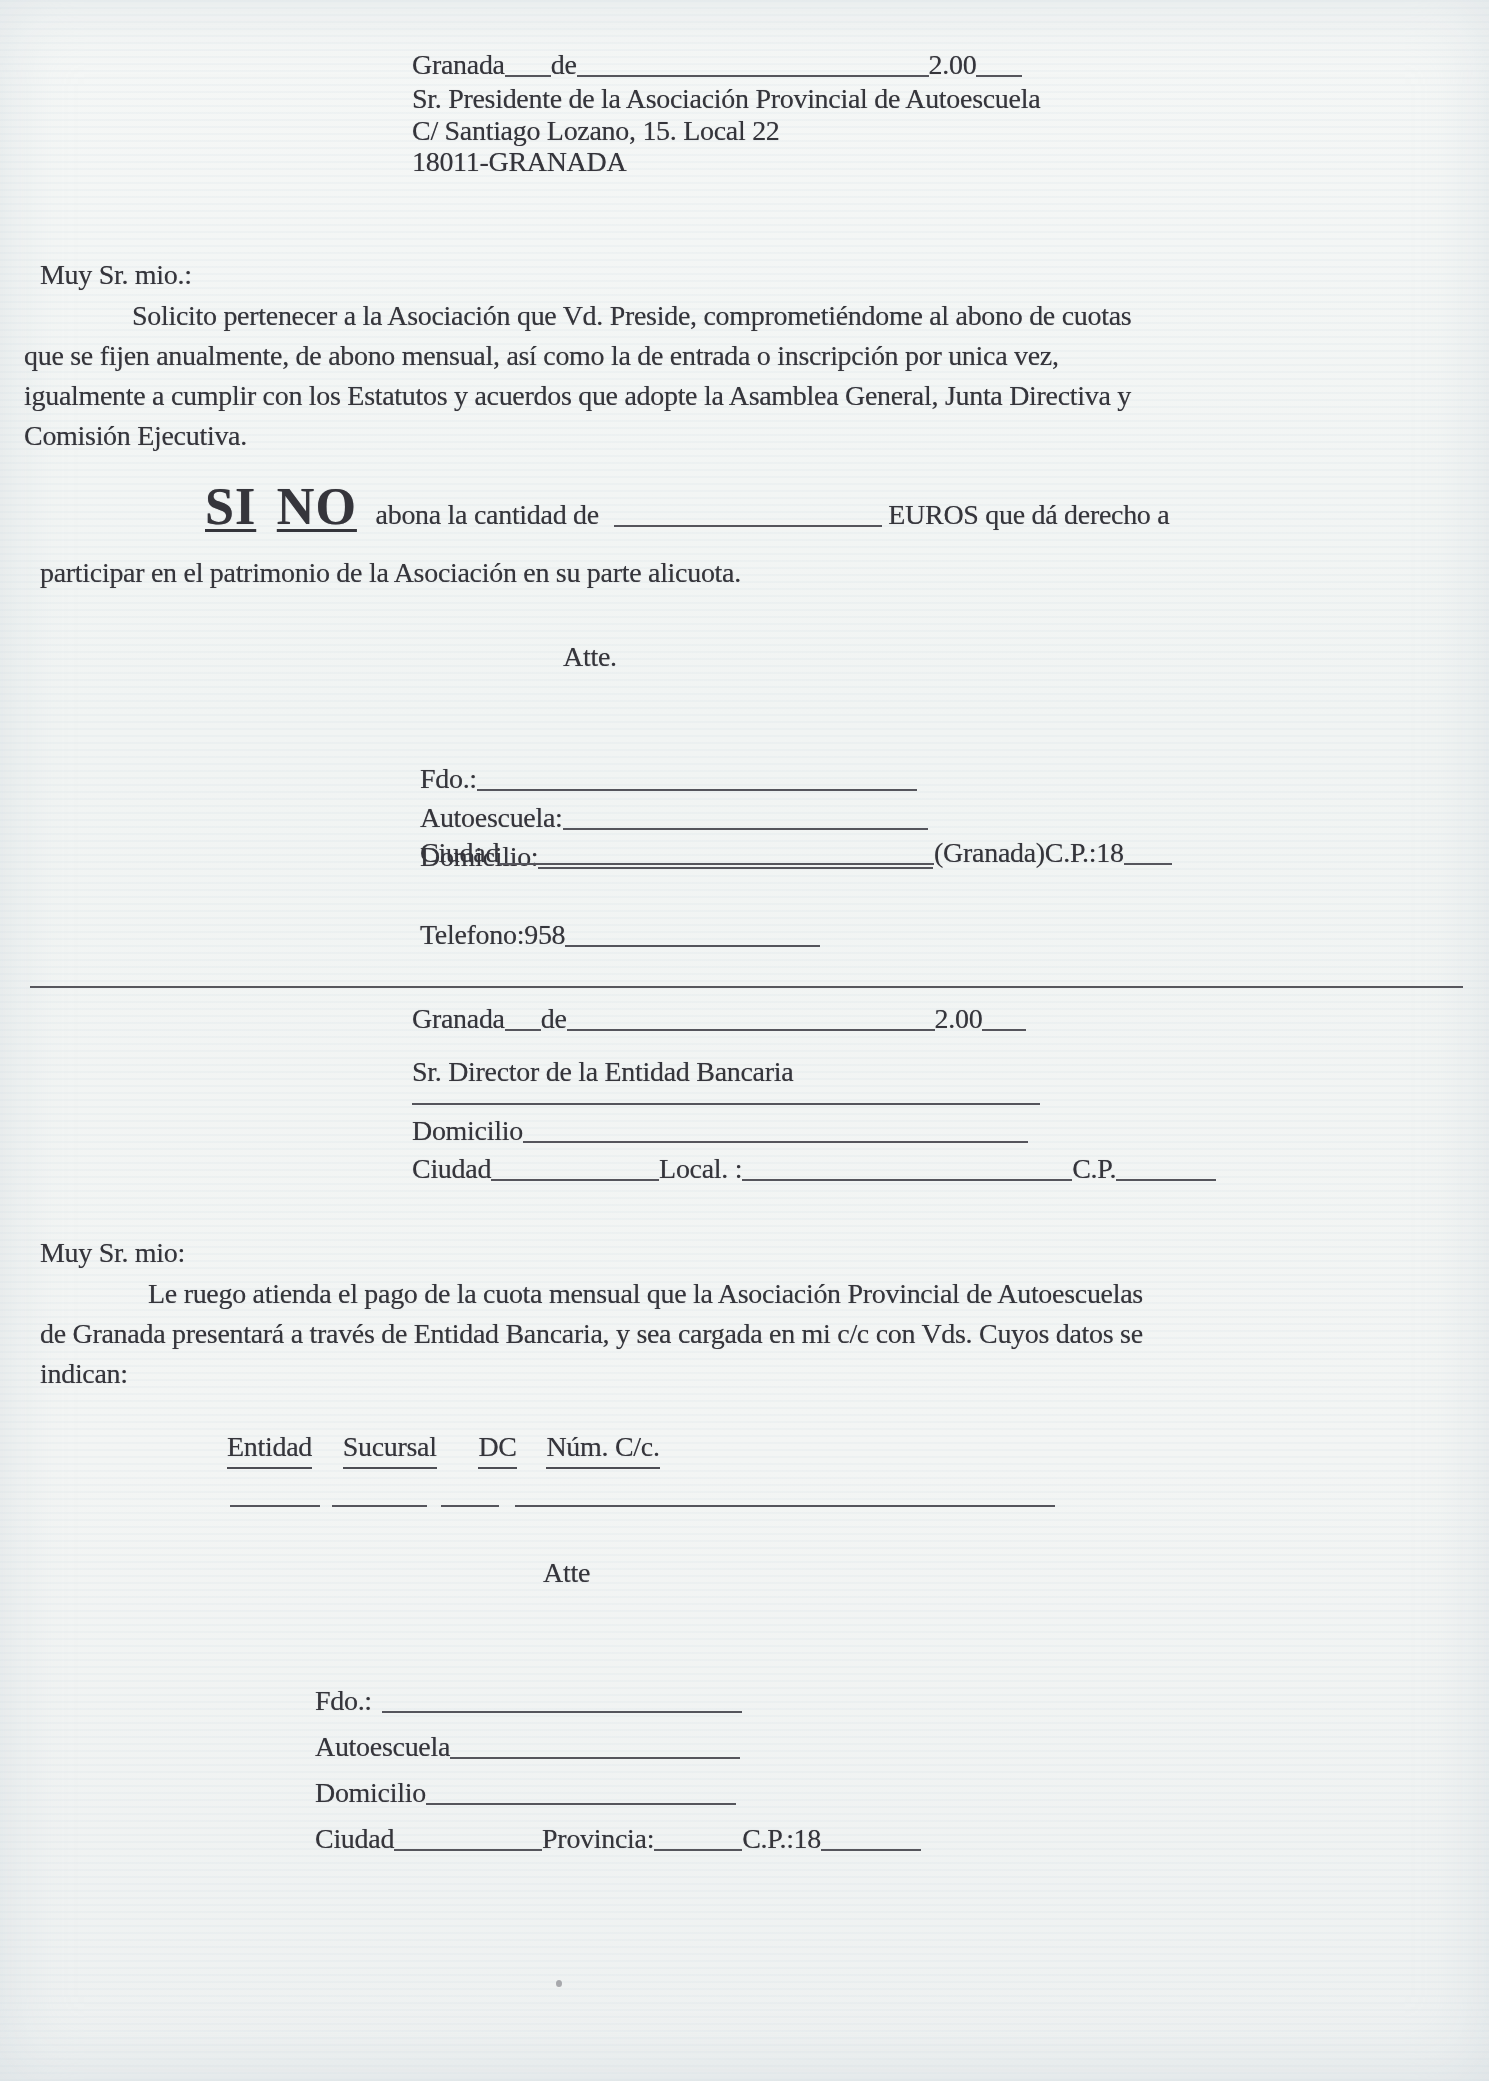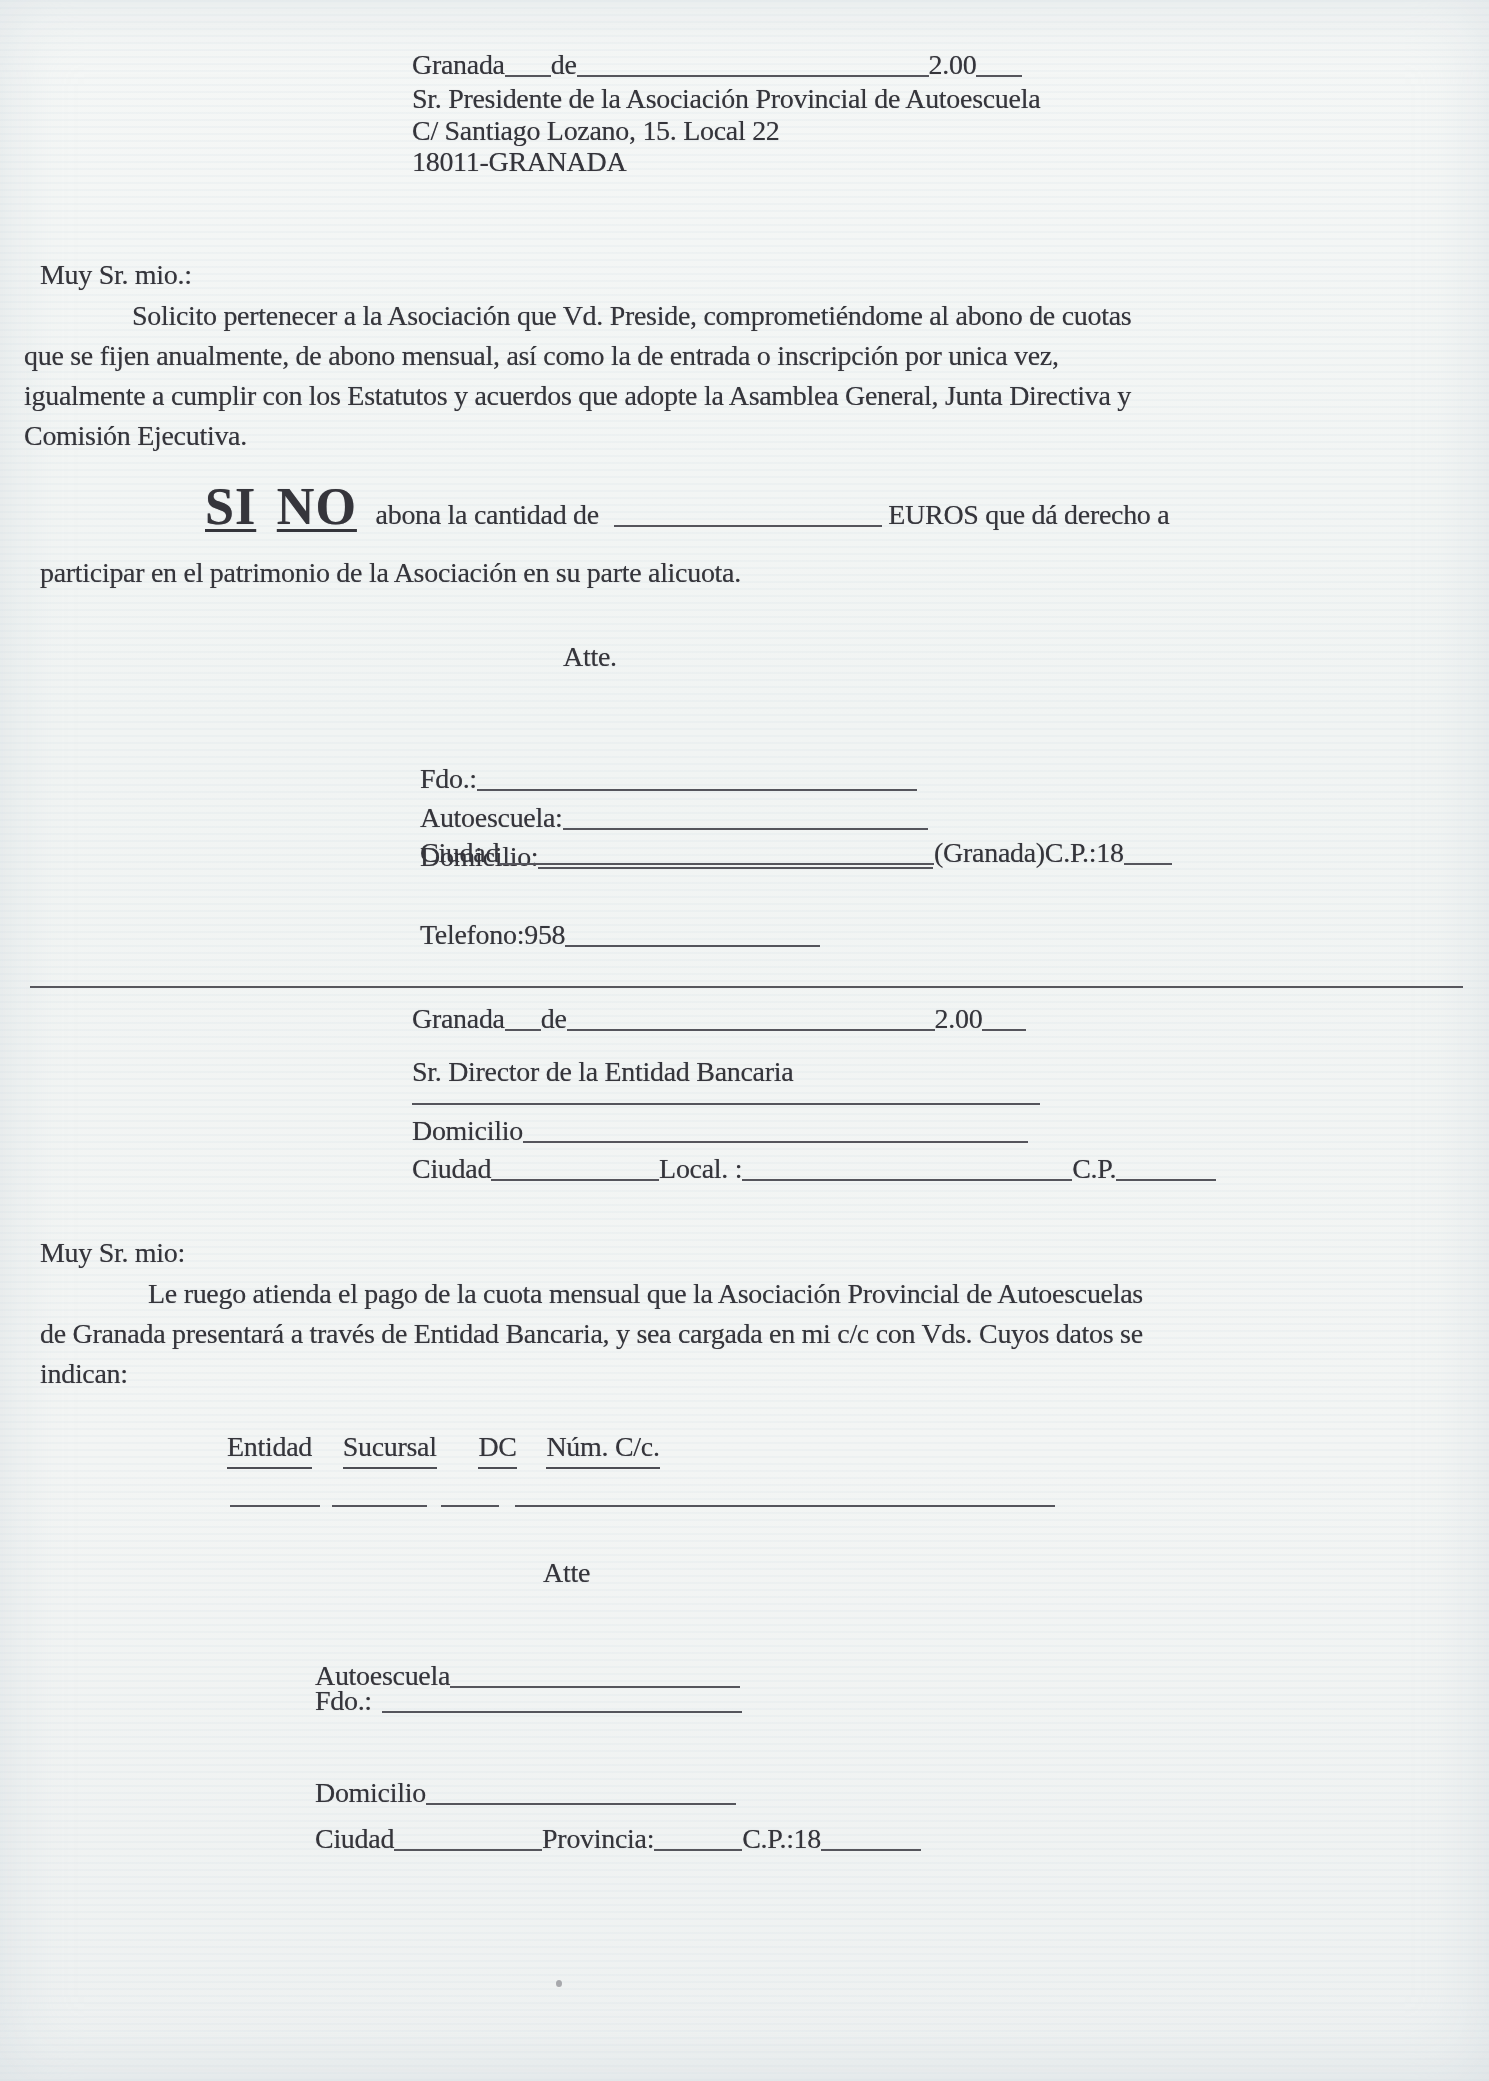--- a/index.html
+++ b/index.html
@@ -136,21 +136,21 @@
   </div>
   <div class="line" style="left:230px; top:1478px;">
     <span class="bl" style="width:90px;"></span><span class="bl" style="width:95px; margin-left:12px;"></span><span class="bl" style="width:58px; margin-left:14px;"></span><span class="bl" style="width:540px; margin-left:16px;"></span>
   </div>
 
   <div class="line" style="left:543px; top:1556px;">Atte</div>
 
   <div class="line" style="left:315px; top:1684px;">
     <span>Fdo.:</span><span class="bl" style="width:360px; margin-left:10px;"></span>
   </div>
-  <div class="line" style="left:315px; top:1659px;">
+  <div class="line" style="left:315px; top:1730px;">
     <span>Autoescuela</span><span class="bl" style="width:290px;"></span>
   </div>
   <div class="line" style="left:315px; top:1776px;">
     <span>Domicilio</span><span class="bl" style="width:310px;"></span>
   </div>
   <div class="line" style="left:315px; top:1822px;">
     <span>Ciudad</span><span class="bl" style="width:148px;"></span><span>Provincia:</span><span class="bl" style="width:88px;"></span><span>C.P.:18</span><span class="bl" style="width:100px;"></span>
   </div>
 
   <div class="speck" style="left:556px; top:1980px;"></div>

